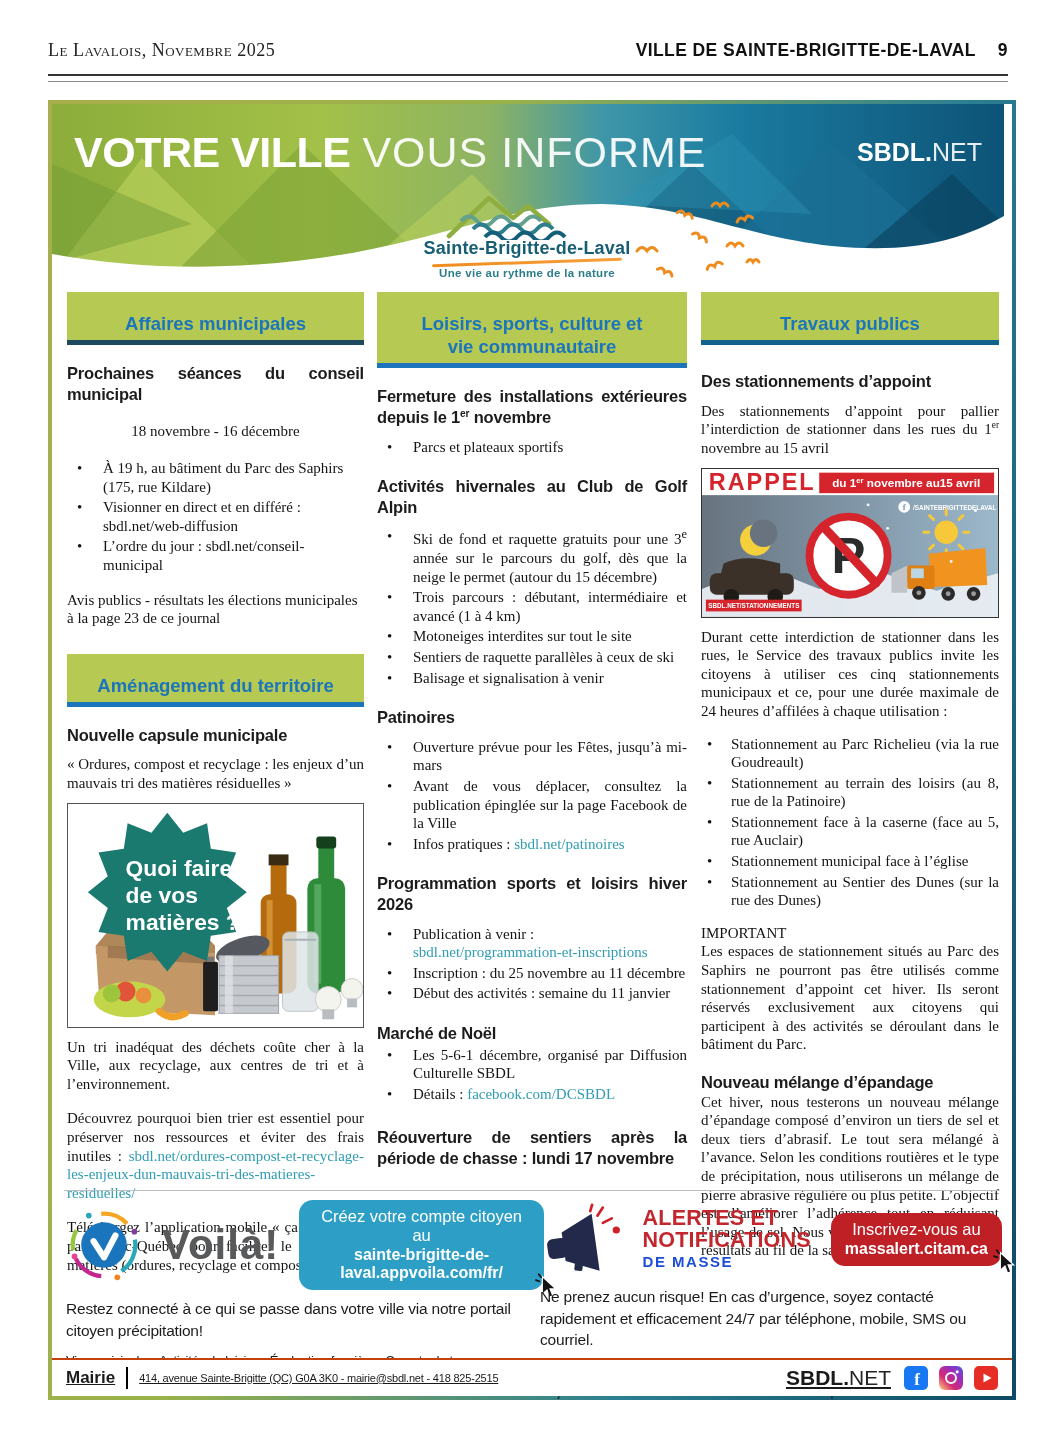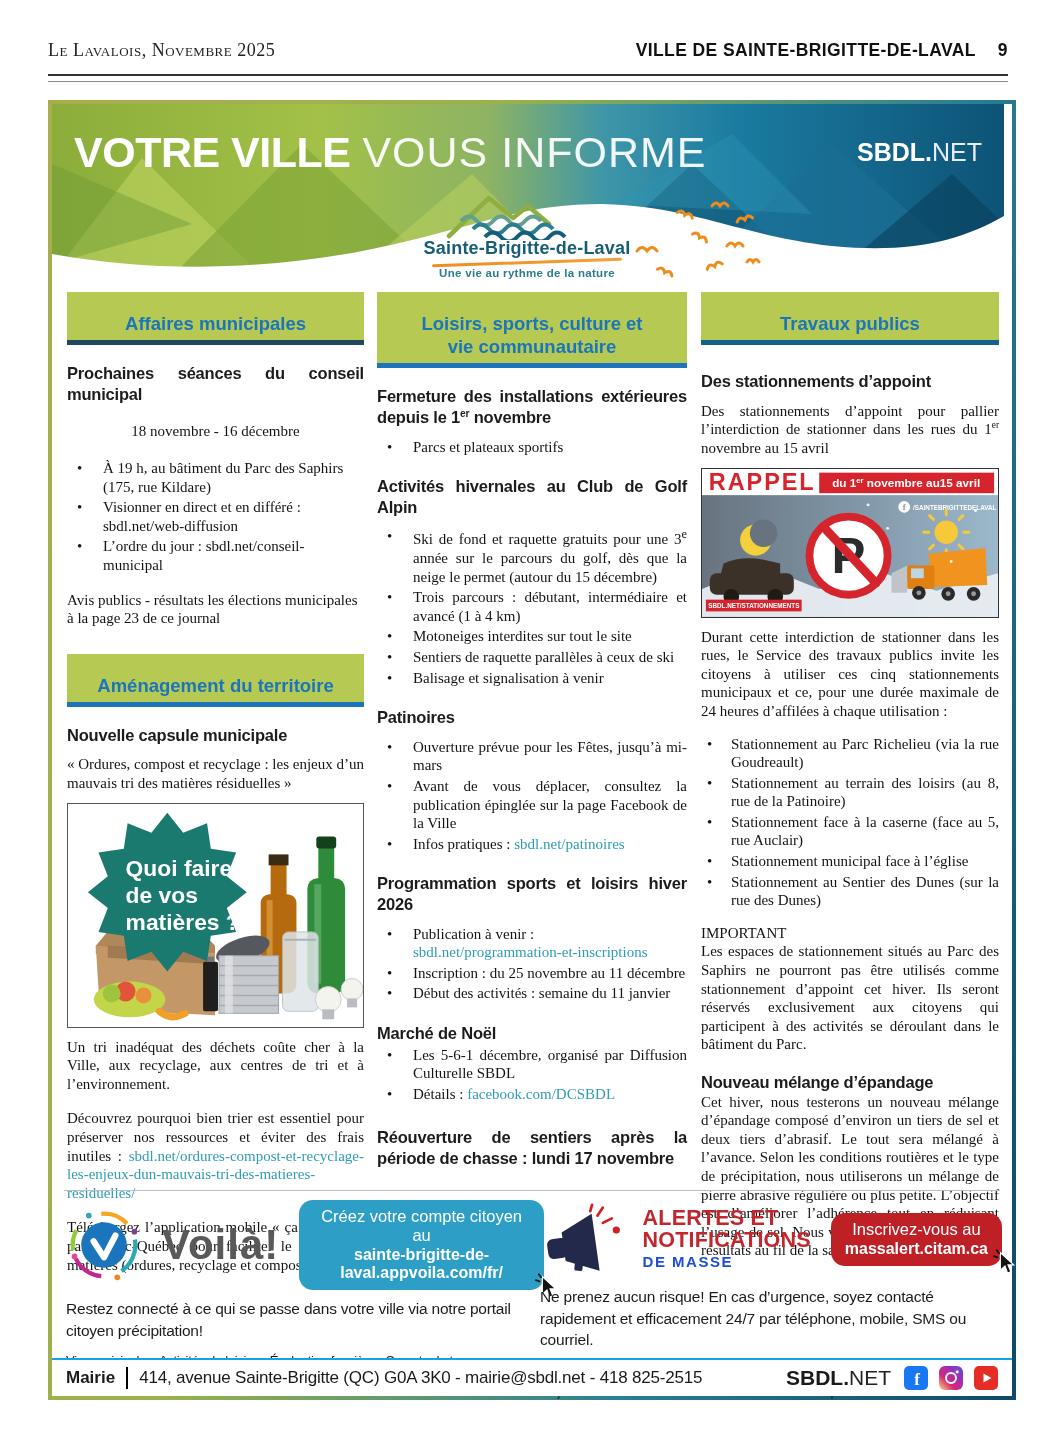--- a/index.html
+++ b/index.html
@@ -64,25 +64,25 @@
   .pill-blue{background:#2d9fc7;flex:1;}
   .pill-red{background:#bf2026;margin-left:auto;}
   .cursor-icon{position:absolute;right:-16px;bottom:-10px;width:26px;height:28px;}
   .foot-p1{font-size:15.5px;line-height:1.4;color:#1c1c1c;margin-top:8px;letter-spacing:-.2px;}
   .foot-p2{font-size:13px;line-height:1.6;color:#1c1c1c;margin-top:10px;letter-spacing:-.3px;}
   .nowrap-line{display:block;white-space:nowrap;}
   .alert-title{line-height:1.02;}
   .alert-title .a1,.alert-title .a2{display:block;color:#c1272d;font-weight:bold;font-size:21.5px;letter-spacing:.2px;}
   .alert-title .a3{display:block;color:#1d4ed8;font-weight:bold;font-size:15px;letter-spacing:1.5px;margin-top:2px;}
   
-  .bottom-bar{position:absolute;left:0;right:0;bottom:0;height:36px;background:#fff;border-top:2px solid #0ea5e9;
-    display:flex;align-items:center;gap:11px;padding:0 14px;}
+  .bottom-bar{position:absolute;left:0;right:0;bottom:0;height:36px;background:#fff;border-top:2px solid #c2410c;
+    display:flex;align-items:center;gap:11px;padding:0 14px;text-decoration:underline;}
   .bb-mairie{font-weight:bold;font-size:17px;}
   .bb-sep{width:2px;height:22px;background:#000;}
-  .bb-address{font-size:17px;letter-spacing:-.2px;margin-right:auto;}
+  .bb-address{font-size:11px;letter-spacing:-.2px;margin-right:auto;}
   .bb-site{font-size:21px;margin-right:2px;}
   .bb-site .b{font-weight:bold;}
   .bb-site .l{font-weight:normal;color:#222;}
   .soc{width:24px;height:24px;display:block;}
 </style>
 </head>
 <body>
 
 <div class="page">
 

